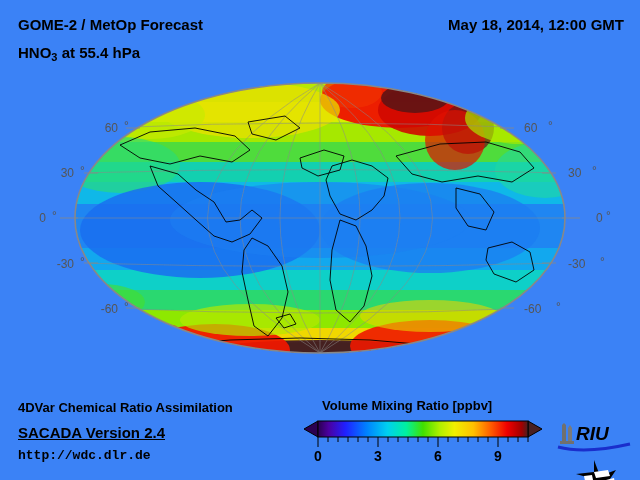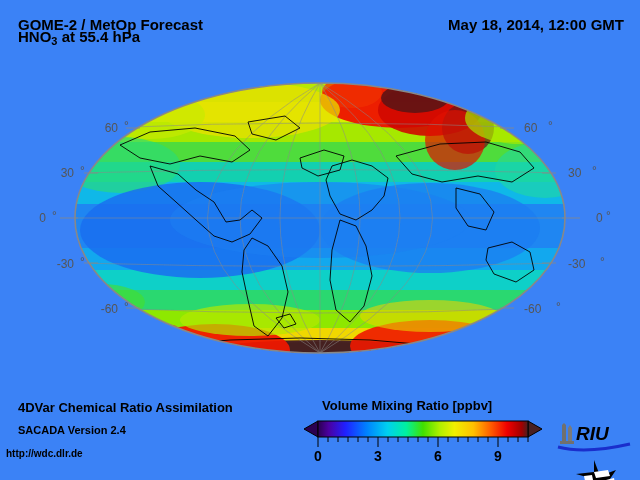--- a/index.html
+++ b/index.html
@@ -2,27 +2,27 @@
 <html><head>
 <meta charset="utf-8">
 <style>
   html,body{margin:0;padding:0;background:#ffffff;}
   body{width:640px;height:480px;overflow:hidden;
        font-family:"Liberation Sans", sans-serif;color:#000;}
   #page{position:relative;width:640px;height:480px;background:#3b82f6;}
 
   .txt{position:absolute;font-weight:bold;white-space:nowrap;}
   #title-main{left:18px;top:16px;font-size:15px;}
-  #title-sub{left:18px;top:28px;font-size:15px;}
+  #title-sub{left:18px;top:44px;font-size:15px;}
   #title-sub sub{font-size:11px;vertical-align:-3px;}
   #date-stamp{right:16px;top:16px;font-size:15px;}
 
   #footer-1{left:18px;top:400px;font-size:13px;}
-  #footer-2{left:18px;top:424px;font-size:11px;}
-  #footer-3{left:6px;top:448px;font-size:10px;}
+  #footer-2{left:18px;top:424px;font-size:15px;text-decoration:underline;}
+  #footer-3{left:18px;top:448px;font-size:13px;font-family:Liberation Mono, monospace;}
 
   #cb-title{position:absolute;left:322px;top:398px;width:210px;
             font-size:13px;font-weight:bold;}
 
   #map-area{position:absolute;left:0;top:70px;width:580px;height:310px;}
   #cb-area{position:absolute;left:300px;top:416px;width:250px;height:50px;}
   #logo-area{position:absolute;left:548px;top:374px;width:92px;height:92px;margin-top:46px;}
 
   .latlab{font-size:12px;fill:#555;font-family:"Liberation Sans",sans-serif;}
   .ticklab{font-size:13px;font-weight:bold;}

